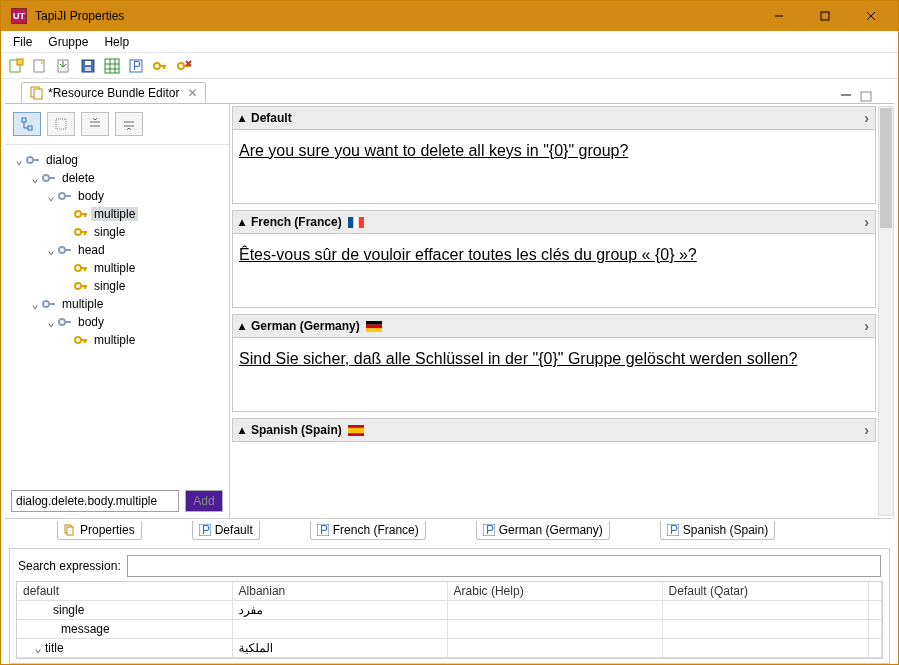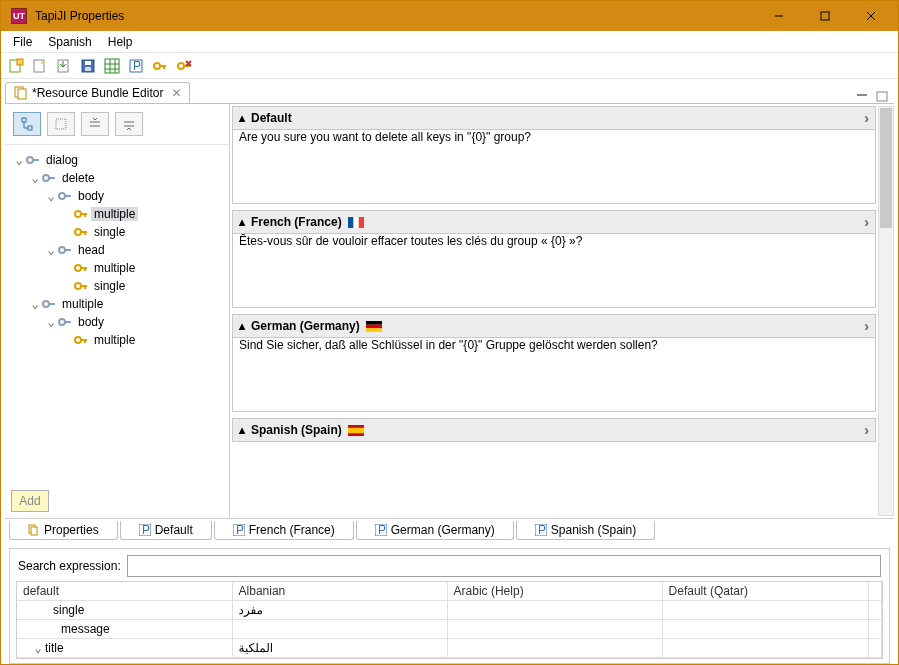--- a/index.html
+++ b/index.html
@@ -7,50 +7,50 @@
 .window { width: 899px; height: 665px; border: 1px solid #c97f00; background: #fff; display: flex; flex-direction: column; box-shadow: 0 8px 24px rgba(0,0,0,.15); }
 .titlebar { height: 30px; background: #d28a13; display: flex; align-items: center; padding: 0 4px; color: #000; }
 .titlebar .appicon { width: 16px; height: 16px; background: #be185d; border: 1px solid #7a2913; margin: 0 6px; display:flex;align-items:center;justify-content:center;color:#fff;font-size:9px;font-weight:bold; }
 .titlebar .title { flex: 1; padding-left: 2px; }
 .titlebar .winbtns { display: flex; }
 .titlebar .winbtn { width: 46px; height: 30px; display: flex; align-items: center; justify-content: center; }
 .menubar { height: 22px; display: flex; align-items: center; padding: 0 4px; border-bottom: 1px solid #e5e5e5; }
 .menubar span { padding: 18px 8px; }
 .toolbar { height: 26px; display: flex; align-items: center; padding: 0 6px; gap: 6px; border-bottom: 1px solid #e5e5e5; }
 .toolbar .tbtn { width: 18px; height: 18px; display: flex; align-items: center; justify-content: center; }
-.tabstrip { height: 24px; display: flex; align-items: flex-end; padding: 0 4px; background: #fff; position:relative; }
+.tabstrip { height: 24px; display: flex; align-items: flex-end; padding: 0 20px; background: #fff; position:relative; }
 .tab { display: flex; align-items: center; gap: 4px; padding: 3px 8px; border: 1px solid #c0c0c0; border-bottom: none; border-radius: 3px 3px 0 0; background: #fff; margin-right: 2px; }
 .tab .x { font-family: sans-serif; color: #888; margin-left: 4px; }
 .tabstrip .spacer { flex: 1; }
 .editorcontrols { display: flex; gap: 6px; padding-right: 4px; }
 .editbody { flex: 1; display: flex; border-top: 1px solid #c0c0c0; margin: 0 4px; }
 .leftpane { width: 225px; display: flex; flex-direction: column; border-right: 1px solid #d0d0d0; }
 .lefticons { display: flex; gap: 6px; padding: 8px; border-bottom: 1px solid #e5e5e5; }
 .iconbtn { width: 28px; height: 24px; border: 1px solid #c0c0c0; background: #f5f5f5; display: flex; align-items: center; justify-content: center; }
 .iconbtn.sel { background: #d8e8f5; border-color: #7aa7c7; }
 .tree { flex: 1; overflow: auto; padding: 6px 4px; }
 .treenode { display: flex; align-items: center; height: 18px; white-space: nowrap; }
 .treenode .tw { width: 12px; text-align: center; color: #555; font-family: monospace; }
 .treenode .ticon { width: 16px; height: 16px; margin-right: 2px; display:flex;align-items:center;justify-content:center; }
 .treenode .tlabel { padding: 0 3px; }
 .treenode.sel .tlabel { background: #d8dadd; }
 .keyrow { display: flex; padding: 6px; gap: 6px; }
 .keyrow input { flex: 1; height: 22px; border: 1px solid #a0a0a0; padding: 0 4px; }
-.keyrow button { width: 38px; height: 22px; border: 1px solid #b0b0b0; background: #fef9c3; color: #888; }
+.keyrow button { width: 38px; height: 22px; border: 1px solid #b0b0b0; background: #4c1d95; color: #888; }
 .rightpane { flex: 1; display: flex; position:relative; }
 .langcol { flex: 1; overflow: auto; padding-right: 16px; }
 .langsec { margin: 2px 2px 6px 2px; }
 .langhead { height: 24px; background: #ececec; border: 1px solid #c8c8c8; display: flex; align-items: center; padding: 0 6px; gap: 6px; font-weight: bold; }
 .langhead .chev { margin-left: auto; color: #666; font-size: 14px; }
 .langbody { border: 1px solid #c8c8c8; border-top: none; }
-.langbody textarea { width: 100%; height: 70px; border: none; resize: none; padding: 0 6px; font-family: inherit; font-size: 12px; outline: none; }
+.langbody textarea { width: 100%; height: 70px; border: none; resize: none; padding: 12px 6px; font-family: inherit; font-size: 16px; outline: none; text-decoration: underline; }
 .vscroll { position:absolute; right:0; top:2px; bottom:2px; width:16px; background:#f1f1f1; border:1px solid #dcdcdc; }
 .vscroll .thumb { position:absolute; left:1px; right:1px; top:1px; height:120px; background:#c9c9c9; }
 .bottomtabs { height: 24px; display: flex; align-items: center; gap: 2px; padding: 0 4px; border-top: 1px solid #cfcfcf; background:#fff; }
-.btab { display: flex; align-items: center; gap: 4px; padding: 2px 18px; border: 1px solid #c0c0c0; background: #fff; border-radius: 0 0 3px 3px; border-top:none;}
+.btab { display: flex; align-items: center; gap: 4px; padding: 2px 6px; border: 1px solid #c0c0c0; background: #fff; border-radius: 0 0 3px 3px; border-top:none;margin-left:48px;}
 .btab.active { background: #fff; }
 .searchbar { margin: 6px 8px 4px; display: flex; align-items: center; gap: 6px; }
 .searchbar input { flex: 1; height: 22px; border: 1px solid #a0a0a0; }
 .gridwrap { margin: 0 8px 8px; border: 1px solid #cfcfcf; }
 .grid { width: 100%; border-collapse: collapse; }
 .grid th, .grid td { border-right: 1px solid #e0e0e0; border-bottom: 1px solid #e0e0e0; padding: 2px 6px; text-align: left; height: 18px; }
 .grid th { background: #fff; font-weight: normal; color:#333; }
 .grid .twcell { width:14px; display:inline-block; text-align:center; color:#555; font-family:monospace; }
 .rtl { direction: rtl; text-align: right; }
 svg { display:block; }
@@ -78,21 +78,21 @@
           <svg width="10" height="10">
             <line x1="1" y1="1" x2="9" y2="9" stroke="#000"></line>
             <line x1="9" y1="1" x2="1" y2="9" stroke="#000"></line>
           </svg>
         </div>
     </div>
   </div>
 
   <div class="menubar">
     <span>File</span>
-    <span>Spanish</span>
+    <span>Gruppe</span>
     <span>Help</span>
   </div>
 
   <div class="toolbar">
     <div class="tbtn">
         <svg width="16" height="16">
           <rect x="2" y="2" width="10" height="12" fill="#fff" stroke="#6aa02e"></rect>
           <rect x="9" y="1" width="6" height="6" fill="#ffd24a" stroke="#c48a00"></rect>
         </svg>
       </div>
@@ -315,20 +315,21 @@
                 <circle cx="4" cy="7" r="3" fill="none" stroke="#d9a400" stroke-width="2"></circle>
                 <line x1="7" y1="7" x2="13" y2="7" stroke="#d9a400" stroke-width="2"></line>
                 <line x1="11" y1="7" x2="11" y2="10" stroke="#d9a400" stroke-width="2"></line>
               </svg>
             </span>
             <span class="tlabel">multiple</span>
           </div>
       </div>
 
       <div class="keyrow">
+        <input value="dialog.delete.body.multiple" style="">
         <button>Add</button>
       </div>
     </div>
 
     <div class="rightpane">
       <div class="langcol">
         <div class="langsec">
           <div class="langhead">
             <span>▴</span>
             <span>Default</span>

